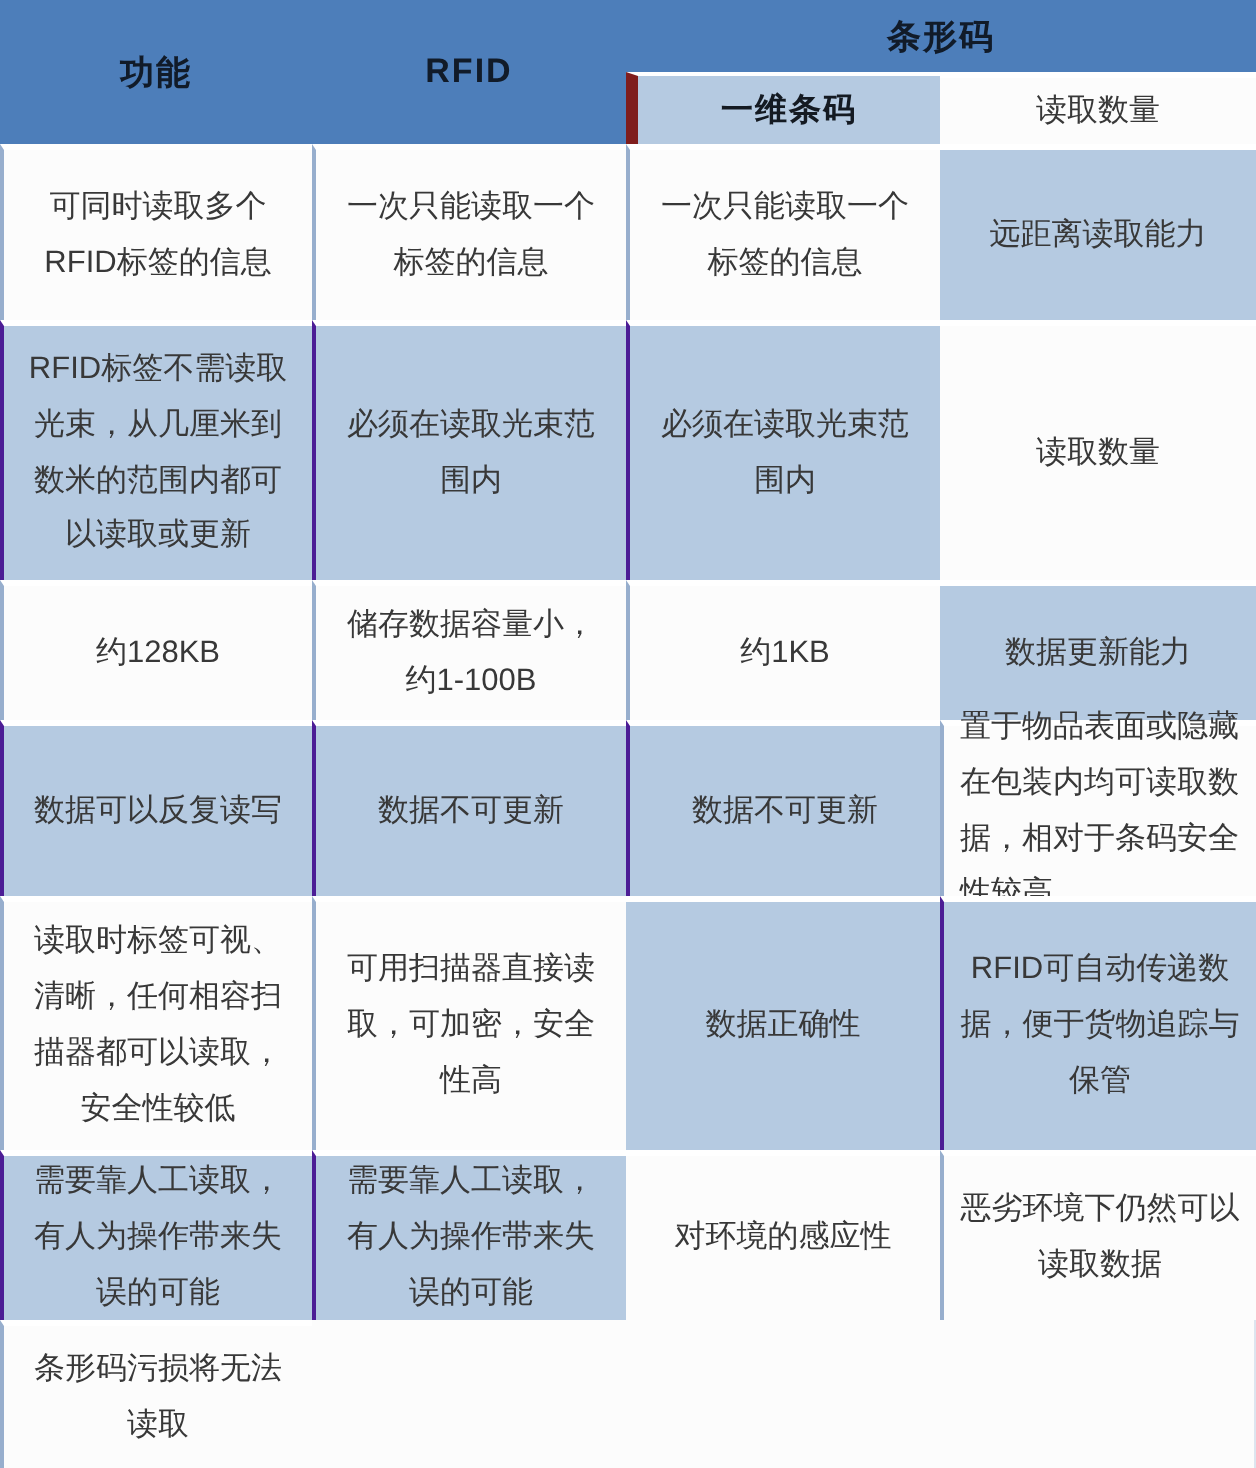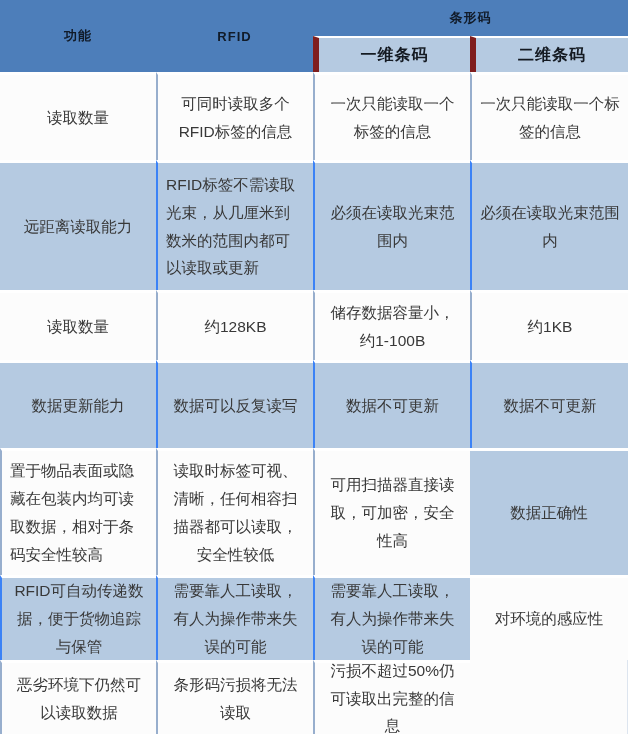--- a/index.html
+++ b/index.html
@@ -16,21 +16,21 @@
   }
   .cell {
     box-sizing:border-box;
     display:flex; align-items:center; justify-content:center;
     text-align:center;
   }
   
   .hd {
     background:var(--header-bg,#4d7eba);
     color:var(--header-text,#111b29);
-    font-weight:bold; font-size:13px;
+    font-weight:bold; font-size:17px;
     letter-spacing:1px;
   }
   .h-fn  { grid-column:1; grid-row:1/3; }
   .h-rf  { grid-column:2; grid-row:1/3; }
   .h-bc  { grid-column:3/5; grid-row:1; }
   .sub {
     grid-row:2;
     background:var(--light-blue,#b5cae1);
     color:#141a22; font-weight:bold; font-size:16px;
     border-top:2px solid #fff; border-left:6px solid #7f1d1d;
@@ -42,34 +42,33 @@
   .bd {
     border-top:3px solid #fff;
     font-size:15.5px;
     color:var(--body-text,#383838);
     line-height:1.8;
     padding:16px 8px;
   }
   .rw { background:var(--white-row,#fcfcfc); }
   .rb { background:var(--light-blue,#b5cae1); }
   .rw.c2, .rw.c3, .rw.c4 { border-left:2px solid var(--grid-line-dark,#97aecd); }
-  .rb.c2, .rb.c3, .rb.c4 { border-left:2px solid #3b82f6; }
+  .rb.c2, .rb.c3, .rb.c4 { border-left:2px solid #4c1d95;text-align:center; }
   .c1 { padding:2px 18px; }
   .ta-left { text-align:left; }
 </style>
 </head>
 <body>
 
 <div class="tbl">
 
   <div class="cell hd h-fn">功能</div>
   <div class="cell hd h-rf">RFID</div>
   <div class="cell hd h-bc">条形码</div>
   <div class="cell sub h-1d">一维条码</div>
-  <div class="cell sub h-2d">二维条码</div>
 
   <div class="cell bd rw c1">读取数量</div>
   <div class="cell bd rw c2">可同时读取多个RFID标签的信息</div>
   <div class="cell bd rw c3">一次只能读取一个标签的信息</div>
   <div class="cell bd rw c4">一次只能读取一个标签的信息</div>
 
   <div class="cell bd rb c1">远距离读取能力</div>
   <div class="cell bd rb c2 ta-left">RFID标签不需读取光束，从几厘米到数米的范围内都可以读取或更新</div>
   <div class="cell bd rb c3">必须在读取光束范围内</div>
   <div class="cell bd rb c4">必须在读取光束范围内</div>
@@ -89,14 +88,13 @@
   <div class="cell bd rw c4">可用扫描器直接读取，可加密，安全性高</div>
 
   <div class="cell bd rb c1">数据正确性</div>
   <div class="cell bd rb c2">RFID可自动传递数据，便于货物追踪与保管</div>
   <div class="cell bd rb c3">需要靠人工读取，有人为操作带来失误的可能</div>
   <div class="cell bd rb c4">需要靠人工读取，有人为操作带来失误的可能</div>
 
   <div class="cell bd rw c1">对环境的感应性</div>
   <div class="cell bd rw c2">恶劣环境下仍然可以读取数据</div>
   <div class="cell bd rw c3">条形码污损将无法读取</div>
-  <div class="cell bd rw c4">污损不超过50%仍可读取出完整的信息</div>
 </div>
 
 </body></html>

